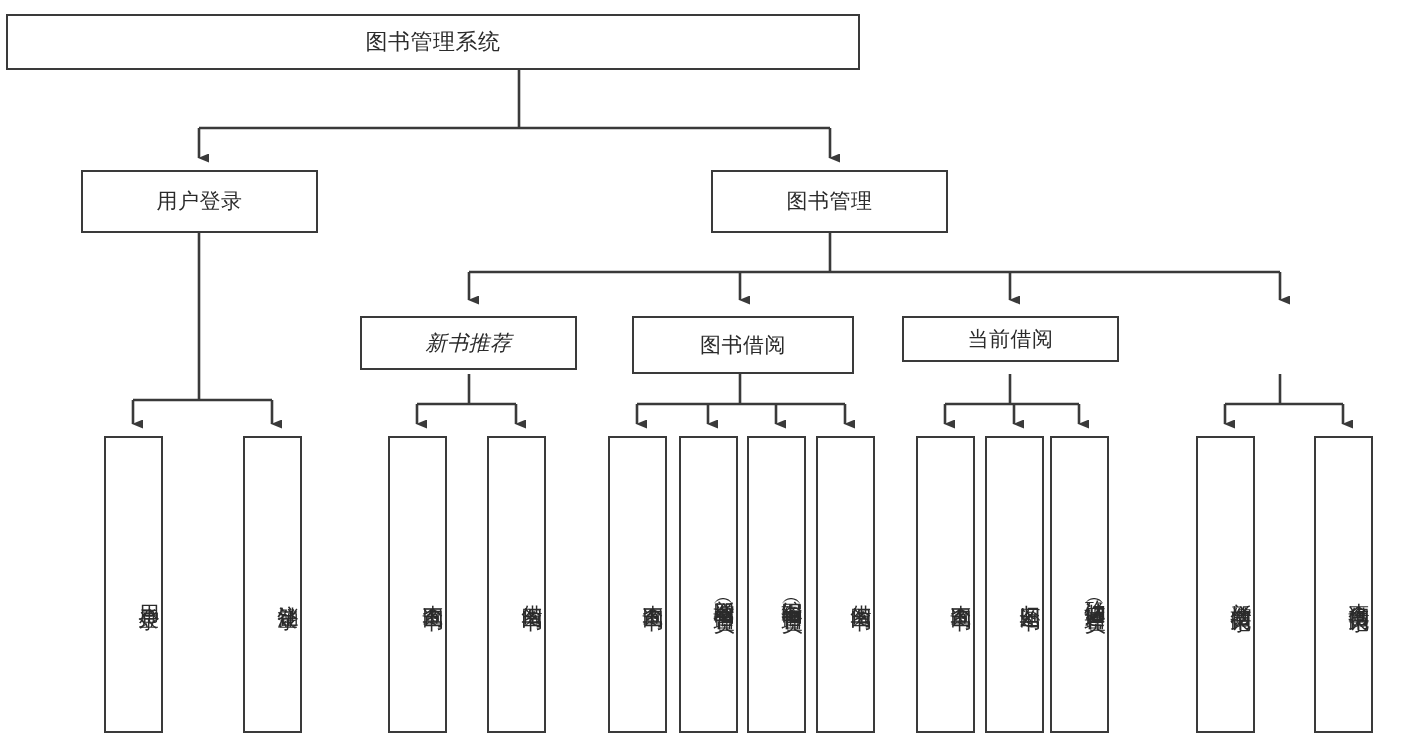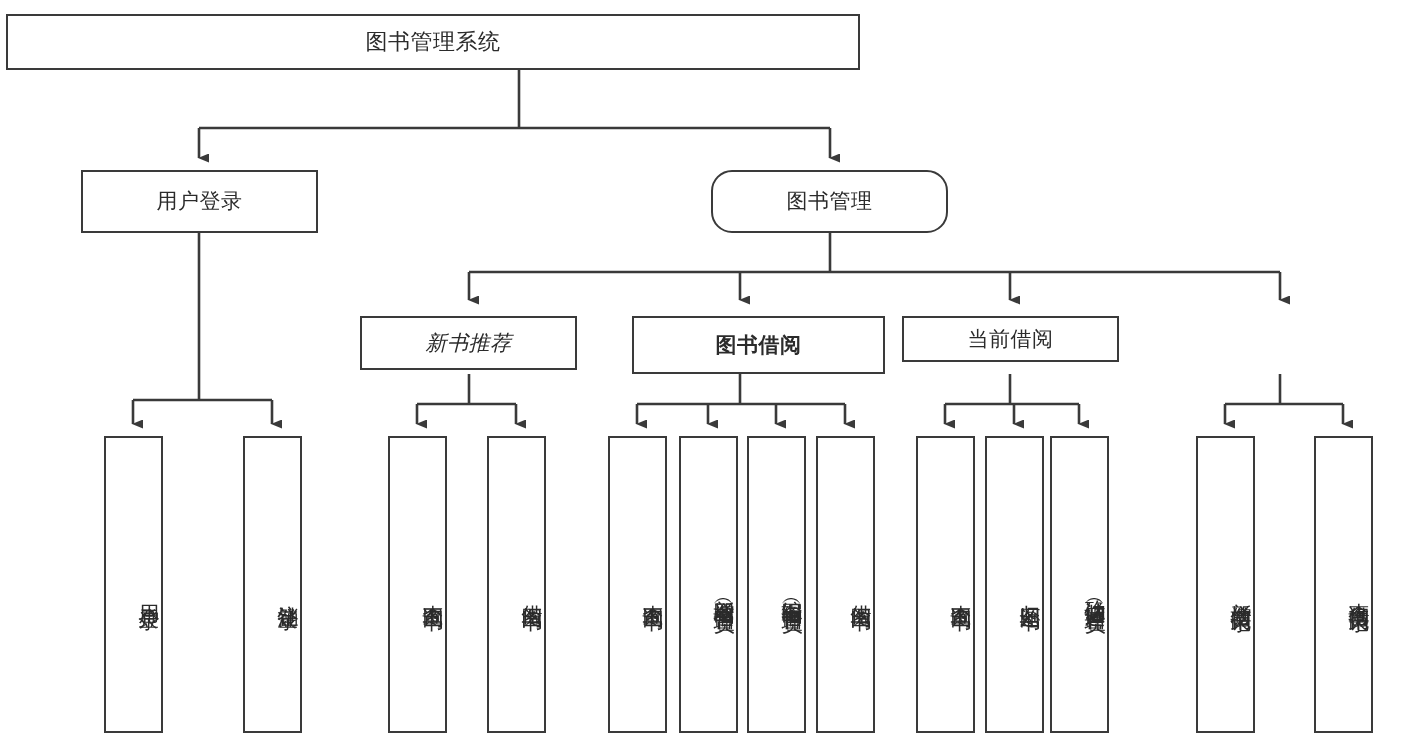--- a/index.html
+++ b/index.html
@@ -112,24 +112,24 @@
       <path d="M1280,374 L1280,404"></path>
       <path d="M1225,404 L1343,404"></path>
       <path d="M1225,404 L1225,424" marker-end="url(#arr)"></path>
       <path d="M1343,404 L1343,424" marker-end="url(#arr)"></path>
     </g>
   </svg>
 
   <div class="node horiz root" style="left:6px; top:14px; width:854px; height:56px;">图书管理系统</div>
 
   <div class="node horiz" style="left:81px; top:170px; width:237px; height:63px;">用户登录</div>
-  <div class="node horiz" style="left:711px; top:170px; width:237px; height:63px;border-radius:21px;">图书管理</div>
+  <div class="node horiz" style="left:711px; top:170px; width:237px; height:63px;">图书管理</div>
 
   <div class="node horiz" style="left:360px; top:316px; width:217px; height:54px;font-style:italic;">新书推荐</div>
-  <div class="node horiz" style="left:632px; top:316px; width:253px; height:58px;font-weight:bold;">图书借阅</div>
+  <div class="node horiz" style="left:632px; top:316px; width:222px; height:58px;">图书借阅</div>
   <div class="node horiz" style="left:902px; top:316px; width:217px; height:46px;">当前借阅</div>
 
   <div class="node vert" style="left:104px; top:436px; width:59px; height:297px;">用户登录</div>
   <div class="node vert" style="left:243px; top:436px; width:59px; height:297px;">注销登录</div>
 
   <div class="node vert" style="left:388px; top:436px; width:59px; height:297px;">查询图书</div>
   <div class="node vert" style="left:487px; top:436px; width:59px; height:297px;">借阅图书</div>
 
   <div class="node vert" style="left:608px; top:436px; width:59px; height:297px;">查询图书</div>
   <div class="node vert" style="left:679px; top:436px; width:59px; height:297px;">新增图书（管理员）</div>

